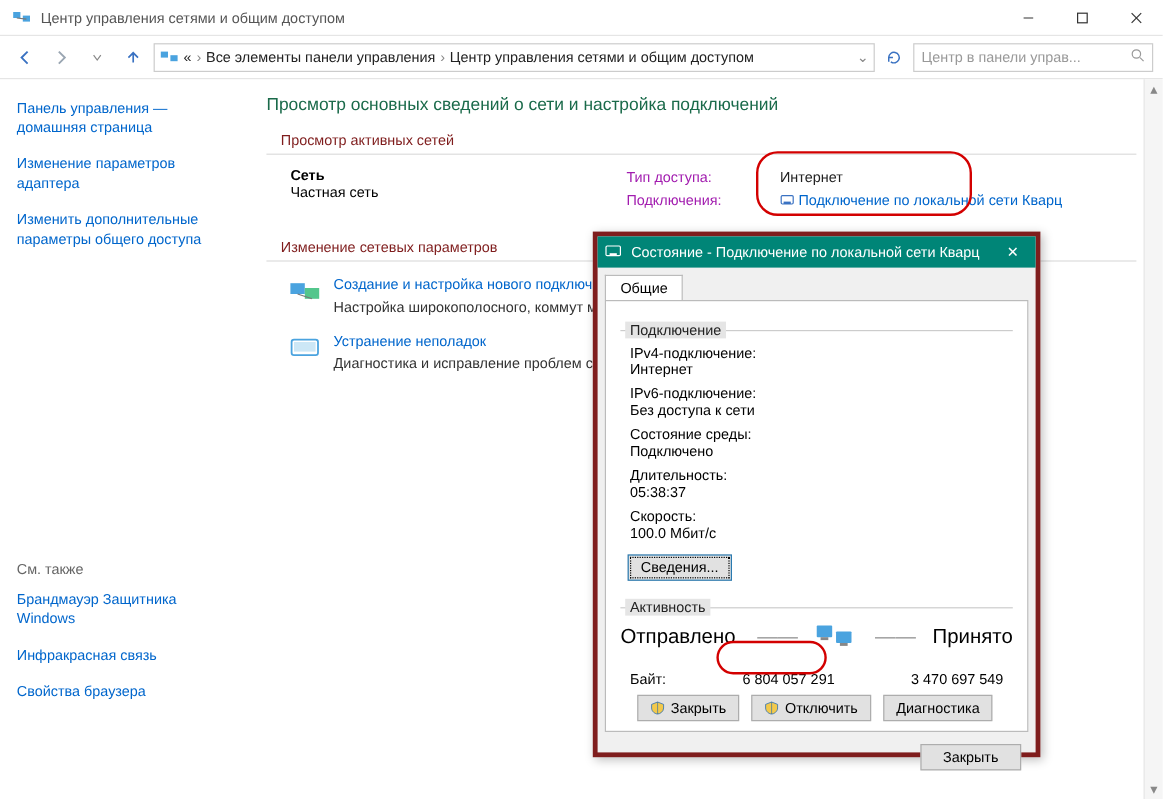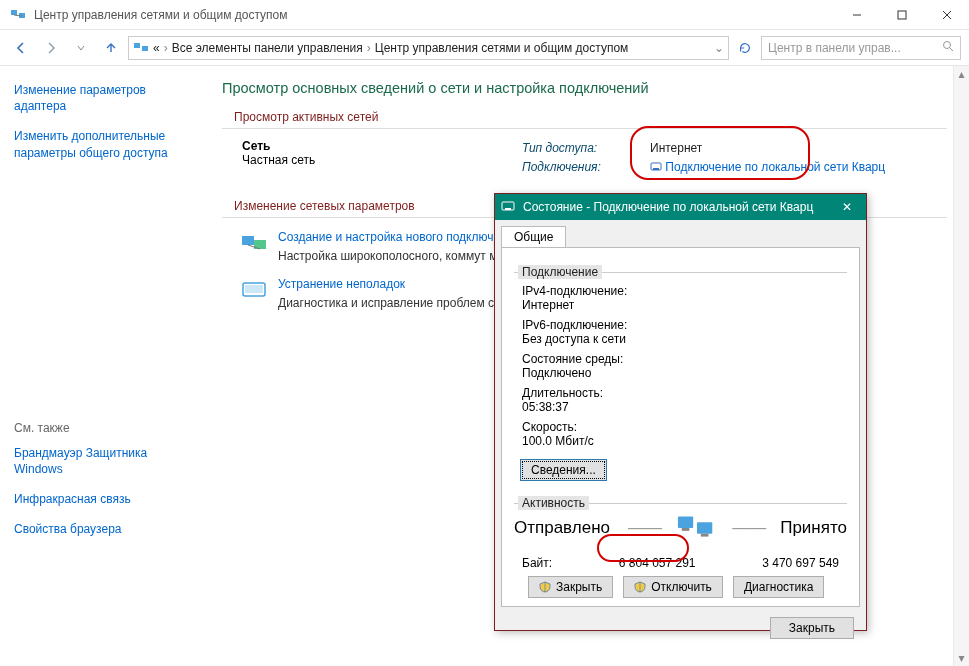--- a/index.html
+++ b/index.html
@@ -28,36 +28,36 @@
   .see-also { color:#666; margin-top: 260px; margin-bottom: 10px; }
   .content { flex:1; padding: 14px 22px 10px 12px; position:relative; }
   .heading { color:#1a6a4a; font-size: 14.5px; margin-bottom: 14px; }
   .group-label { color:#7f1d1d; margin: 8px 0 4px 12px; }
   .group-hr { border-top:1px solid #ddd; margin: 4px 0 10px 0; }
   .net-row { display:flex; margin-top:4px;}
   .net-left { width:300px; padding-left:20px;}
   .net-left b { font-weight:600;}
   .net-right { font-size:12px; line-height:1.6;}
   .kv { display:flex; gap:28px;}
-  .k { width:100px; color:#0c4a6e;font-style:italic;}
+  .k { width:100px; color:#a21caf;}
   .v { color:#222;}
   .link { color:#0066cc; cursor:pointer; }
 
   .section2 { margin-top: 22px; }
   .row2 { display:flex; gap:10px; margin: 12px 0 10px 18px; }
   .row2 .ic { width:28px; height:28px; }
   .row2 .txt .lnk { color:#0066cc; margin-bottom:4px; cursor:pointer;}
   .row2 .txt .desc { color:#333; line-height:1.35;}
 
   .highlight { position:absolute; border:2px solid #d30000; border-radius: 18px; pointer-events:none; }
   .hl1 { left: 630px; top: 126px; width: 180px; height: 54px; }
   .hl2 { left: 597px; top: 534px; width: 92px; height: 28px; }
 
   
-  .dialog { position:absolute; left:494px; top:193px; width:373px; height:438px; border:1px solid #7f1d1d; background:#f0f0f0; box-shadow: 2px 2px 8px rgba(0,0,0,.25);}
+  .dialog { position:absolute; left:494px; top:193px; width:373px; height:438px; border:4px solid #7f1d1d; background:#f0f0f0; box-shadow: 2px 2px 8px rgba(0,0,0,.25);}
   .dlg-title { height:26px; background:#008577; color:#fff; display:flex; align-items:center; padding:0 6px; gap:8px; font-size:12px;}
   .dlg-title .dic { width:14px; height:14px; }
   .dlg-close { margin-left:auto; width:26px; text-align:center; cursor:pointer; }
   .tabstrip { padding:6px 6px 0 6px; }
   .tab { display:inline-block; border:1px solid #bbb; border-bottom:none; background:#fff; padding:3px 12px; font-size:12px;}
   .tab-body { border:1px solid #bbb; background:#fff; margin:0 6px 6px 6px; height: 360px; padding:10px 12px; position:relative;}
   .fieldset-label { font-size:12px; color:#222; background:#e5e5e5; padding:0 4px; position:relative; top:7px; left:4px;}
   .sep { border-top:1px solid #ccc; margin:0 0 8px 0;}
   .kvrow { display:flex; justify-content:space-between; padding:3px 8px; font-size:12px;flex-direction:column;}
   .btn { border:1px solid #adadad; background:#e1e1e1; padding:3px 10px; font-size:12px; display:inline-flex; align-items:center; gap:5px; cursor:pointer; }
@@ -144,20 +144,21 @@
     <span>Центр в панели управ...</span>
     <span class="sicon"><svg width="12" height="12" viewBox="0 0 12 12">
           <circle cx="5" cy="5" r="3.5" fill="none" stroke="#999"></circle>
           <line x1="8" y1="8" x2="11" y2="11" stroke="#999"></line>
         </svg></span>
   </div>
 </div>
 
 <div class="body">
   <div class="sidebar">
+    <div class="side-link">Панель управления — домашняя страница</div>
     <div class="side-link">Изменение параметров адаптера</div>
     <div class="side-link">Изменить дополнительные параметры общего доступа</div>
     <div class="see-also">См. также</div>
     <div class="side-link">Брандмауэр Защитника Windows</div>
     <div class="side-link">Инфракрасная связь</div>
     <div class="side-link">Свойства браузера</div>
   </div>
 
   <div class="content">
     <div class="heading">Просмотр основных сведений о сети и настройка подключений</div>

